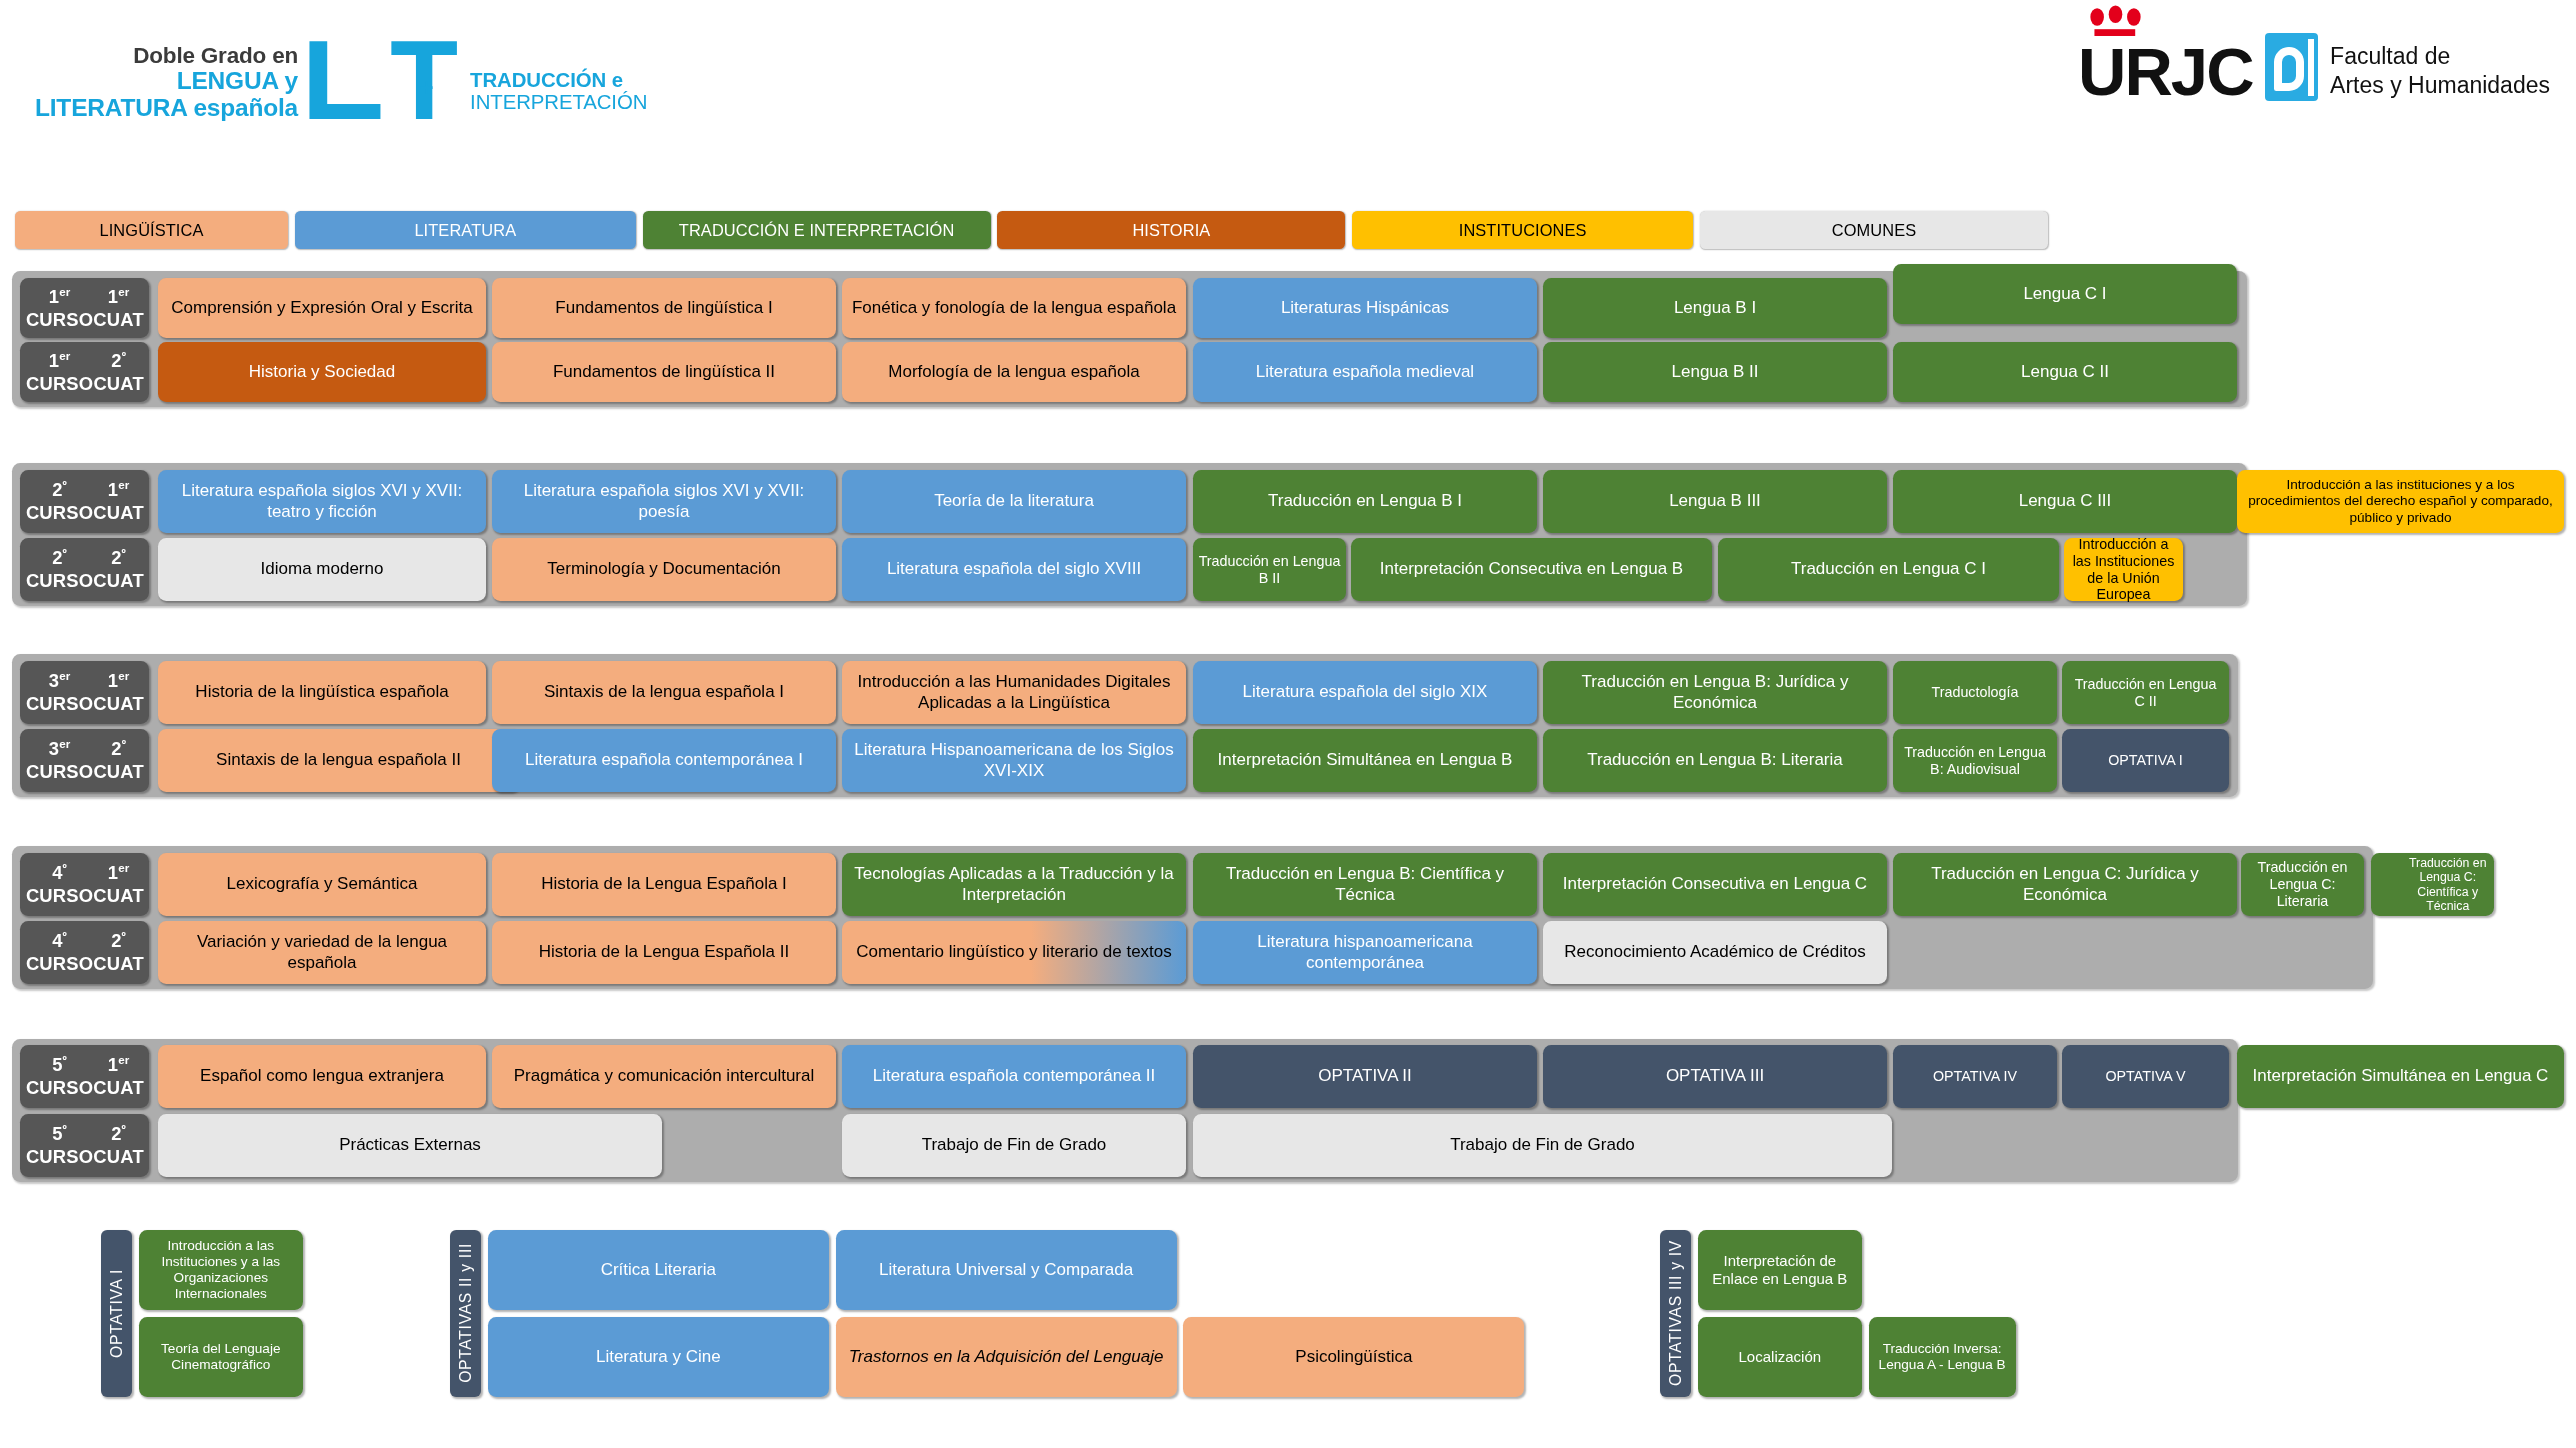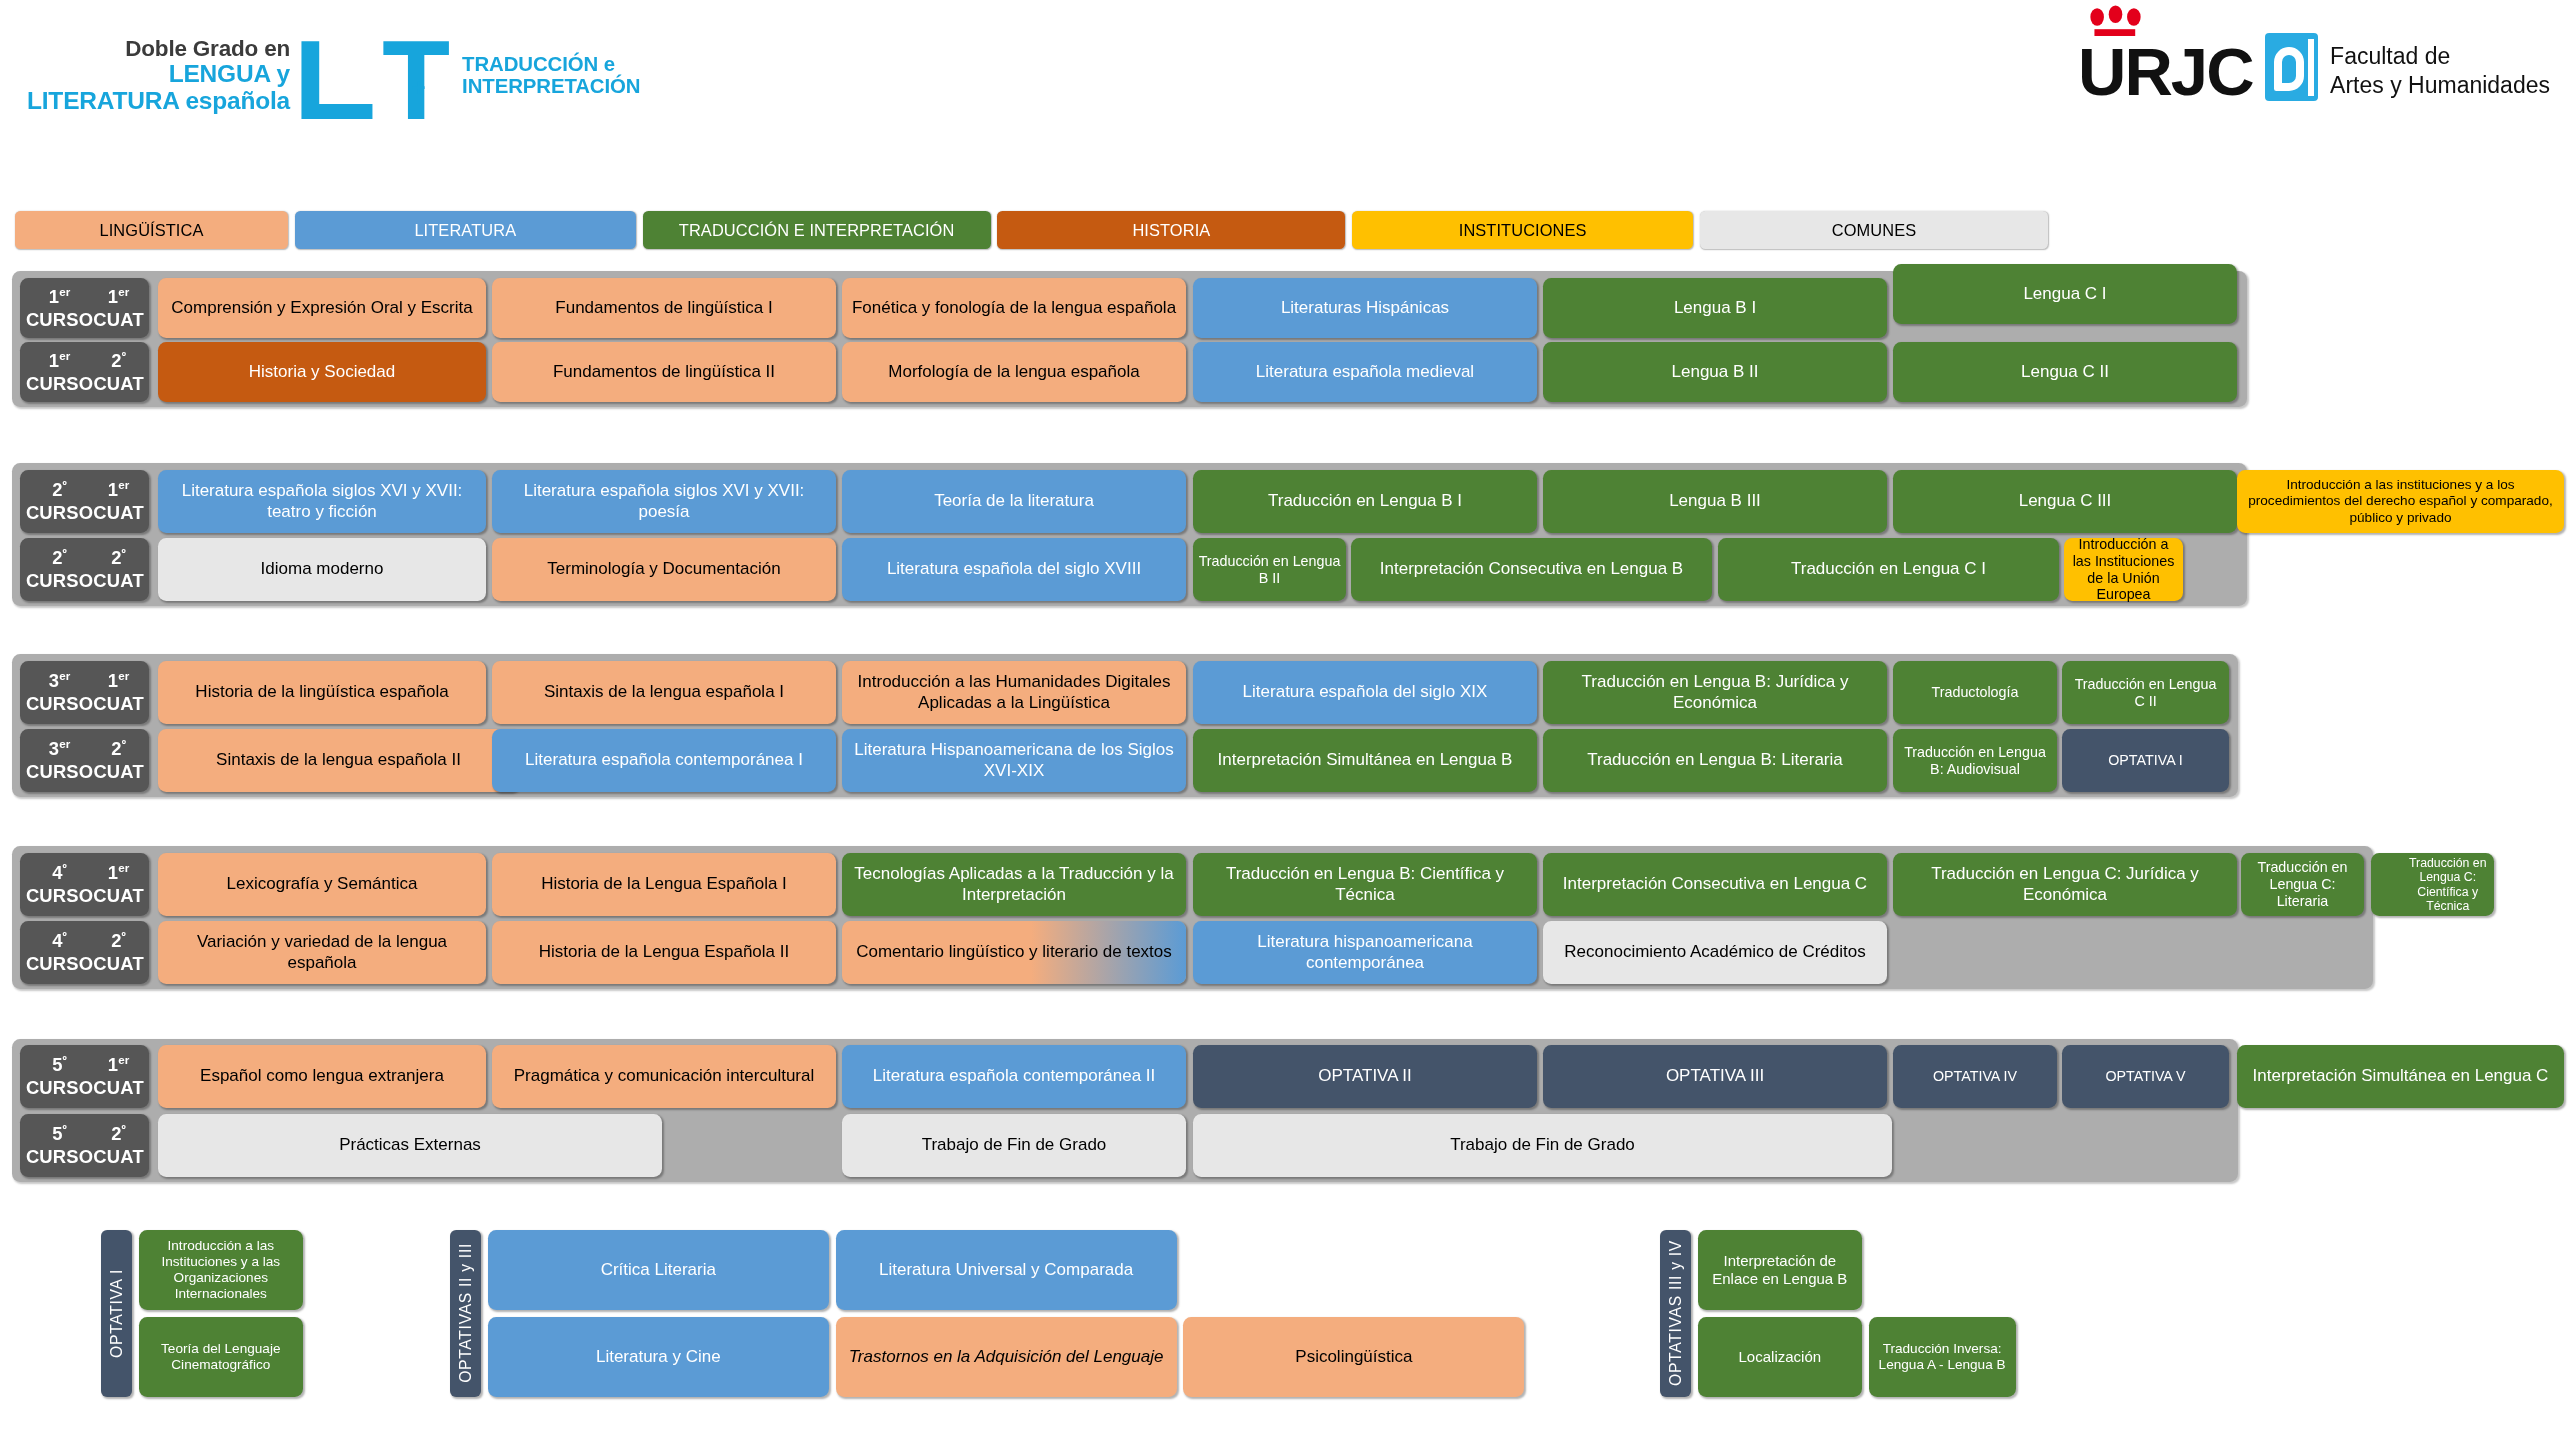--- a/index.html
+++ b/index.html
@@ -7,29 +7,29 @@
     width: 2576px; height: 1449px;
     background: #ffffff;
     font-family: "Liberation Sans", sans-serif;
     overflow: hidden;
   }
   #page { position: relative; width: 2576px; height: 1449px; }
 
   
   .header { position: absolute; top: 0; left: 0; width: 2576px; height: 198px; }
 
-  .logo-left { position: absolute; left: 27px; top: 37px; display: flex; align-items: flex-start; }
+  .logo-left { position: absolute; left: 35px; top: 37px; display: flex; align-items: center; }
   .logo-left-txt1 { text-align: right; line-height: 1.08; }
   .l1 { font-size: 22.5px; font-weight: bold; color: #3b3b3b; letter-spacing: -0.2px; }
   .l2 { font-size: 24.5px; font-weight: bold; color: #17a5dc; letter-spacing: -0.2px; }
   .l3 { font-size: 24.5px; font-weight: bold; color: #17a5dc; letter-spacing: -0.2px; }
   .lt-mark { margin: 0 5.5px; }
   .logo-left-txt2 { line-height: 1.08; margin-left: 4.1px; padding-top: 16.4px; }
   .r1 { font-size: 20.4px; font-weight: bold; color: #17a5dc; letter-spacing: -0.1px; }
-  .r2 { font-size: 20.4px; font-weight: bold; color: #17a5dc; letter-spacing: -0.1px; }
+  .r2 { font-size: 20.4px; font-weight: normal; color: #17a5dc; letter-spacing: -0.1px; }
   .plus { position:absolute; left: 385px; top: 38px; font-size: 23px; color:#17a5dc; font-weight:bold; }
 
   .logo-right { position: absolute; right: 26px; top: 33px; display: flex; align-items: flex-end; }
   .urjc-wrap { position: relative; }
   .crown { position:absolute; left: 11px; top: -38px; width: 53px; height: 34px; }
   .urjc-text { font-size: 67px; font-weight: bold; color: #111; letter-spacing: -2px; line-height: 0.95; font-family:"Liberation Sans",sans-serif;}
   .fah-logo { width: 53px; height: 68px; background:#29abe2; border-radius: 4.1px; position: relative; margin: 0 12.3px 2.7px 12.3px; }
   .fah-logo::after{ content:""; position:absolute; left:8.9px; top:13.6px; width:30px; height:44px; border:8.2px solid #ffffff; border-radius: 17.7px 17.7px 17.7px 2.7px; box-sizing:border-box;}
   .fah-logo::before{ content:""; position:absolute; right:4.1px; top:5.5px; width:6.1px; height:57px; background:#ffffff;}
   .fah-text { font-size: 23px; line-height: 1.25; color:#111; padding-bottom:4.1px; }

